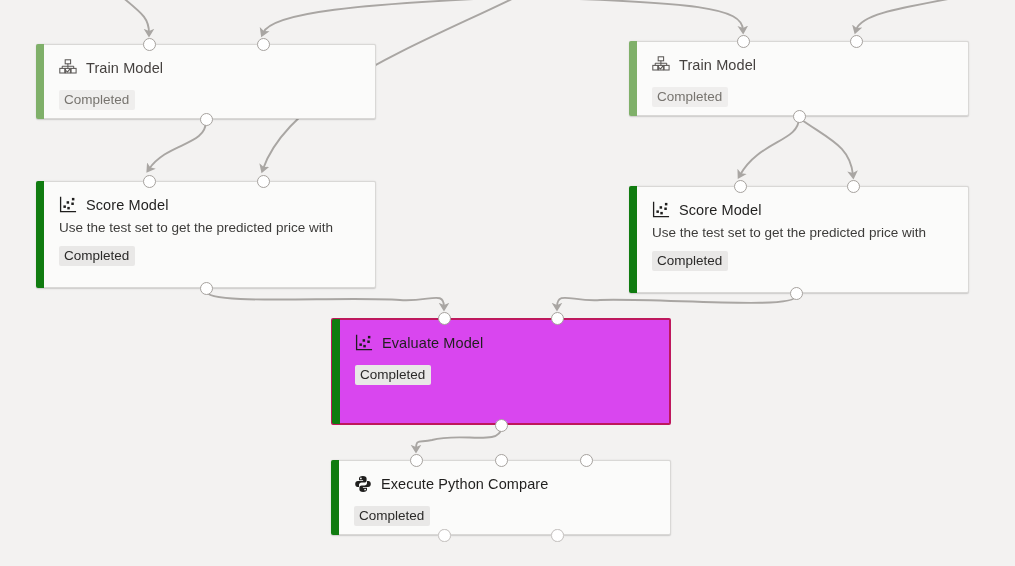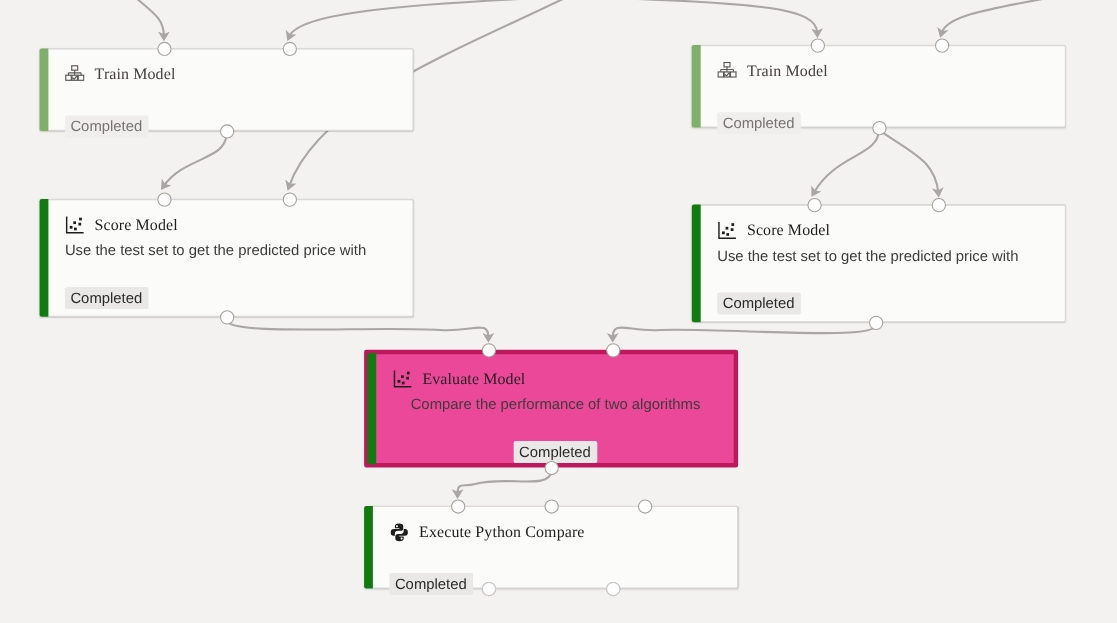--- a/index.html
+++ b/index.html
@@ -30,24 +30,23 @@
   .node {
     position: absolute;
     box-sizing: border-box;
     background: #fbfbfa;
     border: 1px solid #d9d8d6;
     border-radius: 2px;
     box-shadow: 0 0.6px 1.8px rgba(0,0,0,0.10), 0 0.3px 0.9px rgba(0,0,0,0.07);
     padding: 0;
   }
   .node.selected {
-    background: #ec4899;
-    border: 4px solid #be185d;
+    background: #d946ef;
+    border: 2px solid #be185d;
     box-shadow: none;
-    text-align: center;
   }
   .accent {
     position: absolute;
     left: -1px;
     top: -1px;
     bottom: -1px;
     width: 8px;
     border-radius: 2px 0 0 2px;
   }
   .node.selected .accent {
@@ -57,21 +56,20 @@
   }
   .node-body {
     position: relative;
     padding: 12px 14px 10px 22px;
   }
   .node-head {
     display: flex;
     align-items: center;
     gap: 9px;
     height: 22px;
-    font-family: Liberation Serif, serif;
   }
   .node-icon {
     width: 18px;
     height: 18px;
     flex: 0 0 18px;
     display: block;
   }
   .node-icon svg { display: block; }
   .node-title {
     font-size: 14.5px;
@@ -93,21 +91,20 @@
     margin-top: 11px;
   }
   .status-badge {
     display: inline-block;
     font-size: 13.5px;
     color: #2b2a29;
     background: #e9e8e7;
     border-radius: 2px;
     padding: 1px 6px 2px 5px;
     line-height: 17px;
-    margin-top: 15px;
   }
   .node.dim .status-badge {
     color: #77746f;
     background: #efeeed;
   }
   .port {
     position: absolute;
     width: 13px;
     height: 13px;
     margin-left: -6.5px;
@@ -235,21 +232,20 @@
                 <path d="M1.6 1.4 V15.6 H16.4" fill="none" stroke="#1f1e1d" stroke-width="1.3" stroke-linecap="square"></path>
                 <rect x="4.4" y="9.4" width="2.5" height="2.5" fill="#1f1e1d"></rect>
                 <rect x="8.3" y="10.9" width="2.5" height="2.5" fill="#1f1e1d"></rect>
                 <rect x="7.6" y="5.2" width="2.5" height="2.5" fill="#1f1e1d"></rect>
                 <rect x="12.3" y="6.5" width="2.5" height="2.5" fill="#1f1e1d"></rect>
                 <rect x="12.9" y="1.9" width="2.5" height="2.5" fill="#1f1e1d"></rect>
               </svg>
             </span>
             <span class="node-title">Evaluate Model</span>
           </div>
-          <div class="node-desc">Compare the performance of two algorithms</div>
           <div class="status-row"><span class="status-badge">Completed</span></div>
         </div>
       </div>
       <div class="node" style="left: 331px; top: 460px; width: 340px; height: 75px;">
         <div class="accent" style="background: rgb(16, 124, 16);"></div>
         <div class="node-body">
           <div class="node-head">
             <span class="node-icon">
               <svg viewBox="0 0 18 18" width="18" height="18" aria-hidden="true">
                 <path d="M8.9 1.0 C6.2 1.0 5.0 1.9 5.0 3.5 V5.3 H9.1 V6.0 H3.9 C2.3 6.0 1.2 7.0 1.2 9.0 C1.2 11.0 2.2 12.0 3.7 12.0 H5.0 V10.0 C5.0 8.5 6.1 7.6 7.6 7.6 H10.3 C11.6 7.6 12.6 6.7 12.6 5.4 V3.5 C12.6 2.0 11.4 1.0 8.9 1.0 Z M6.9 2.5 C7.4 2.5 7.8 2.9 7.8 3.4 C7.8 3.9 7.4 4.3 6.9 4.3 C6.4 4.3 6.0 3.9 6.0 3.4 C6.0 2.9 6.4 2.5 6.9 2.5 Z" fill="#1f1e1d"></path>

